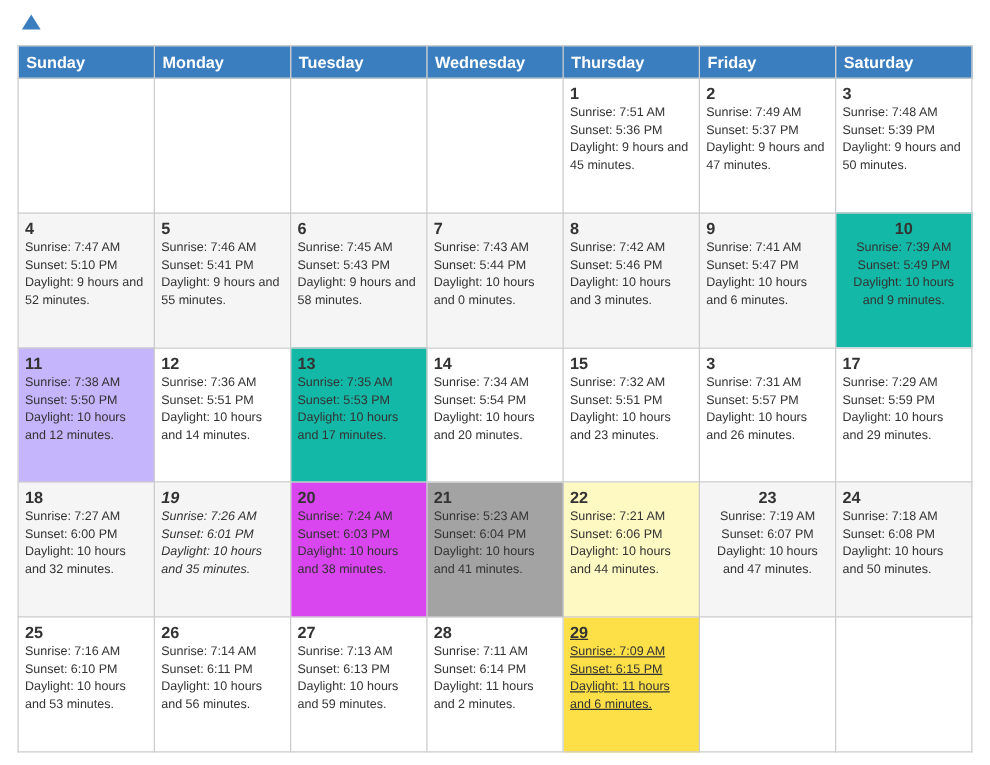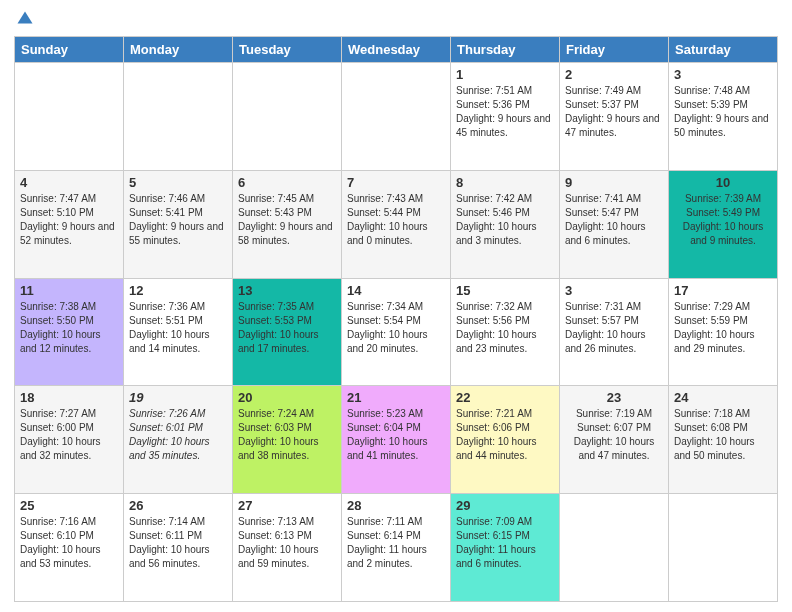--- a/index.html
+++ b/index.html
@@ -244,21 +244,21 @@
           <td style="background-color: rgb(255, 255, 255);">
             <div class="day-number">14</div>
             <div class="day-info">Sunrise: 7:34 AM
 Sunset: 5:54 PM
 Daylight: 10 hours
 and 20 minutes.</div>
           </td>
           <td style="background-color: rgb(255, 255, 255);">
             <div class="day-number">15</div>
             <div class="day-info">Sunrise: 7:32 AM
-Sunset: 5:56 PM
+Sunset: 5:51 PM
 Daylight: 10 hours
 and 23 minutes.</div>
           </td>
           <td style="background-color: rgb(255, 255, 255);">
             <div class="day-number">3</div>
             <div class="day-info">Sunrise: 7:31 AM
 Sunset: 5:57 PM
 Daylight: 10 hours
 and 26 minutes.</div>
           </td>
@@ -278,28 +278,28 @@
 Daylight: 10 hours
 and 32 minutes.</div>
           </td>
           <td style="background-color: rgb(245, 245, 245); font-style: italic;">
             <div class="day-number">19</div>
             <div class="day-info">Sunrise: 7:26 AM
 Sunset: 6:01 PM
 Daylight: 10 hours
 and 35 minutes.</div>
           </td>
-          <td style="background-color: #bef264;">
+          <td style="background-color: #d946ef;">
             <div class="day-number">20</div>
             <div class="day-info">Sunrise: 7:24 AM
 Sunset: 6:03 PM
 Daylight: 10 hours
 and 38 minutes.</div>
           </td>
-          <td style="background-color: #f0abfc; margin-top: 20px;">
+          <td style="background-color: #a3a3a3; margin-top: 20px;">
             <div class="day-number">21</div>
             <div class="day-info">Sunrise: 5:23 AM
 Sunset: 6:04 PM
 Daylight: 10 hours
 and 41 minutes.</div>
           </td>
           <td style="background-color: #fef9c3;">
             <div class="day-number">22</div>
             <div class="day-info">Sunrise: 7:21 AM
 Sunset: 6:06 PM
@@ -343,21 +343,21 @@
 Daylight: 10 hours
 and 59 minutes.</div>
           </td>
           <td style="background-color: rgb(255, 255, 255);">
             <div class="day-number">28</div>
             <div class="day-info">Sunrise: 7:11 AM
 Sunset: 6:14 PM
 Daylight: 11 hours
 and 2 minutes.</div>
           </td>
-          <td style="background-color: #5eead4;">
+          <td style="background-color: #fde047; text-decoration: underline;">
             <div class="day-number">29</div>
             <div class="day-info">Sunrise: 7:09 AM
 Sunset: 6:15 PM
 Daylight: 11 hours
 and 6 minutes.</div>
           </td>
           <td class="empty-cell" style="background-color: rgb(255, 255, 255);"></td>
           <td class="empty-cell" style="background-color: rgb(255, 255, 255);"></td>
         </tr>
       </tbody>

